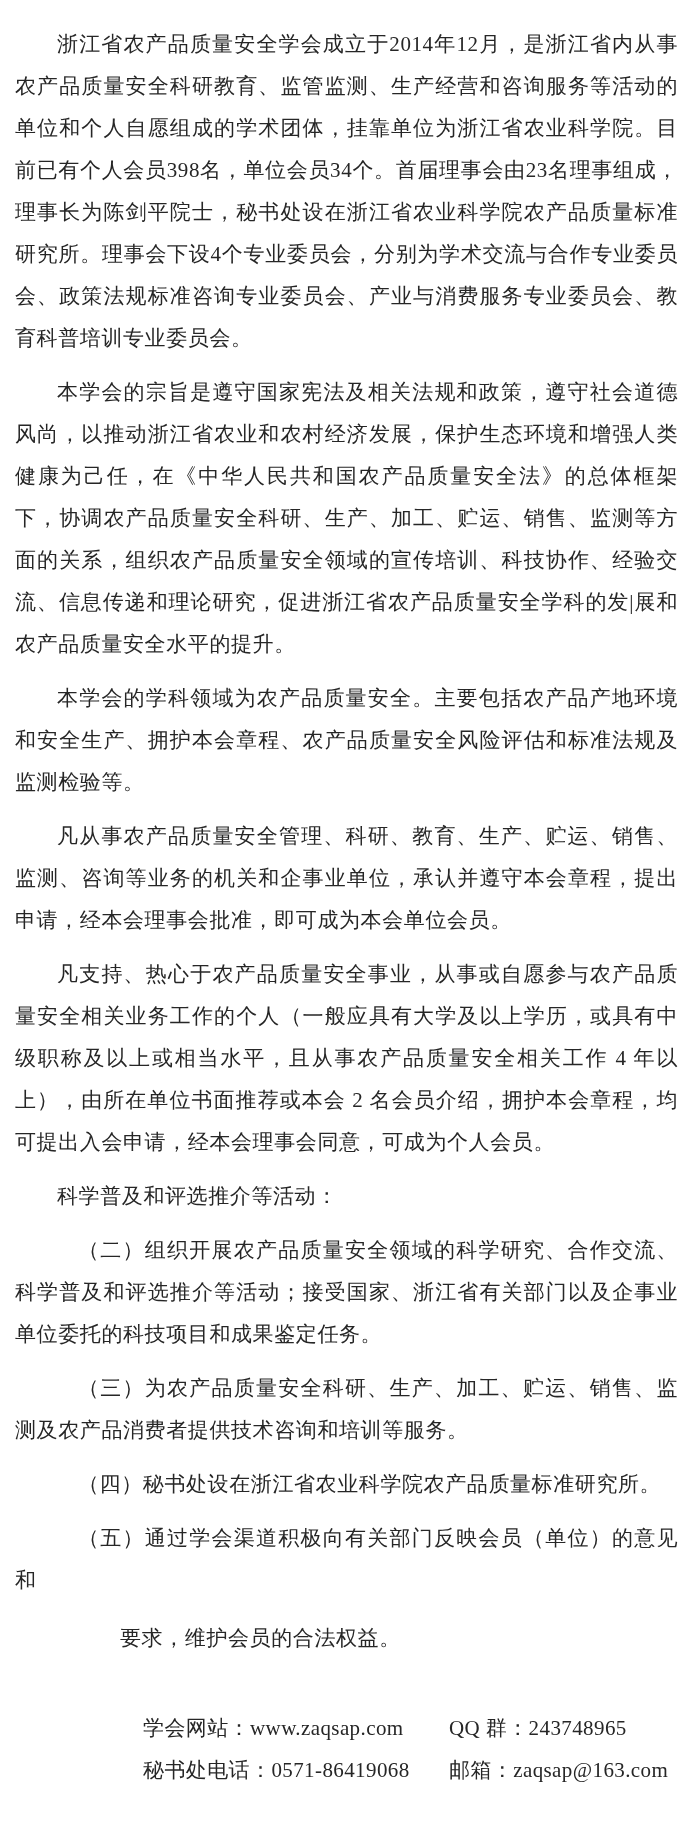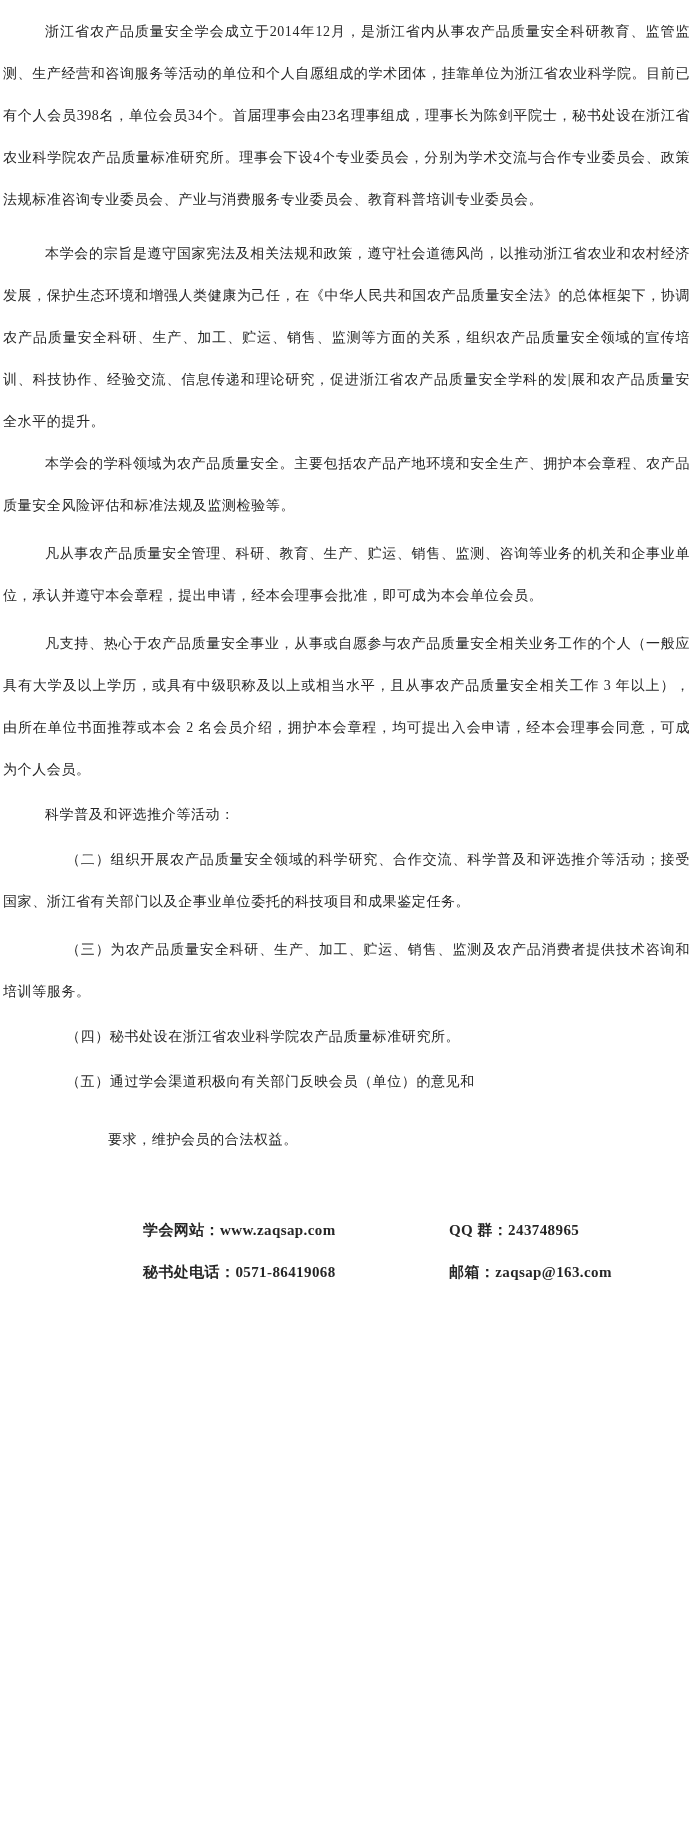--- a/index.html
+++ b/index.html
@@ -9,61 +9,60 @@
     height: 1834px;
     margin: 0 auto;
     background: #ffffff;
     padding: 11px 3px 0 3px;
     box-sizing: border-box;
     overflow: hidden;
     font-family: "Liberation Serif", "DejaVu Serif", serif;
     color: #262626;
   }
   .para {
-    font-size: 14px;
+    font-size: 21px;
     line-height: 42px;
     text-align: justify;
     text-justify: inter-ideograph;
     letter-spacing: 0.6px;
-    margin: 0;
+    margin: 12px;
   }
   .indent-2 { text-indent: 42px; }   
   .indent-3 { text-indent: 63px; }   
   .indent-5 { text-indent: 105px; }  
   .mb-xl { margin-bottom: 12px; }
   .mb-lg { margin-bottom: 16px; }
   .mb-md { margin-bottom: 6px; }
   .mb-sm { margin-bottom: 3px; }
   .mb-0  { margin-bottom: 0; }
   .footer { margin-top: 48px; }
   .footer-row {
     display: flex;
     padding-left: 140px;
-    font-size: 15px;
+    font-size: 21px;
     line-height: 42px;
     letter-spacing: 0.4px;
-    font-weight: bold;
   }
   .footer-cell-left { width: 306px; flex: 0 0 306px; }
   .footer-cell-right { flex: 1; }
 </style>
 </head>
 <body>
 
 <div class="page">
 
   <p class="para indent-2 mb-xl">浙江省农产品质量安全学会成立于2014年12月，是浙江省内从事农产品质量安全科研教育、监管监测、生产经营和咨询服务等活动的单位和个人自愿组成的学术团体，挂靠单位为浙江省农业科学院。目前已有个人会员398名，单位会员34个。首届理事会由23名理事组成，理事长为陈剑平院士，秘书处设在浙江省农业科学院农产品质量标准研究所。理事会下设4个专业委员会，分别为学术交流与合作专业委员会、政策法规标准咨询专业委员会、产业与消费服务专业委员会、教育科普培训专业委员会。</p>
 
   <p class="para indent-2 mb-0">本学会的宗旨是遵守国家宪法及相关法规和政策，遵守社会道德风尚，以推动浙江省农业和农村经济发展，保护生态环境和增强人类健康为己任，在《中华人民共和国农产品质量安全法》的总体框架下，协调农产品质量安全科研、生产、加工、贮运、销售、监测等方面的关系，组织农产品质量安全领域的宣传培训、科技协作、经验交流、信息传递和理论研究，促进浙江省农产品质量安全学科的发|展和农产品质量安全水平的提升。</p>
 
   <p class="para indent-2 mb-md">本学会的学科领域为农产品质量安全。主要包括农产品产地环境和安全生产、拥护本会章程、农产品质量安全风险评估和标准法规及监测检验等。</p>
 
   <p class="para indent-2 mb-md">凡从事农产品质量安全管理、科研、教育、生产、贮运、销售、监测、咨询等业务的机关和企事业单位，承认并遵守本会章程，提出申请，经本会理事会批准，即可成为本会单位会员。</p>
 
-  <p class="para indent-2 mb-sm">凡支持、热心于农产品质量安全事业，从事或自愿参与农产品质量安全相关业务工作的个人（一般应具有大学及以上学历，或具有中级职称及以上或相当水平，且从事农产品质量安全相关工作 3 年以上），由所在单位书面推荐或本会 2 名会员介绍，拥护本会章程，均可提出入会申请，经本会理事会同意，可成为个人会员。</p>
+  <p class="para indent-2 mb-sm">凡支持、热心于农产品质量安全事业，从事或自愿参与农产品质量安全相关业务工作的个人（一般应具有大学及以上学历，或具有中级职称及以上或相当水平，且从事农产品质量安全相关工作 4 年以上），由所在单位书面推荐或本会 2 名会员介绍，拥护本会章程，均可提出入会申请，经本会理事会同意，可成为个人会员。</p>
 
   <p class="para indent-2 mb-sm">科学普及和评选推介等活动：</p>
 
 
   <p class="para indent-3 mb-md">（二）组织开展农产品质量安全领域的科学研究、合作交流、科学普及和评选推介等活动；接受国家、浙江省有关部门以及企事业单位委托的科技项目和成果鉴定任务。</p>
 
   <p class="para indent-3 mb-sm">（三）为农产品质量安全科研、生产、加工、贮运、销售、监测及农产品消费者提供技术咨询和培训等服务。</p>
 
   <p class="para indent-3 mb-sm">（四）秘书处设在浙江省农业科学院农产品质量标准研究所。</p>
 

